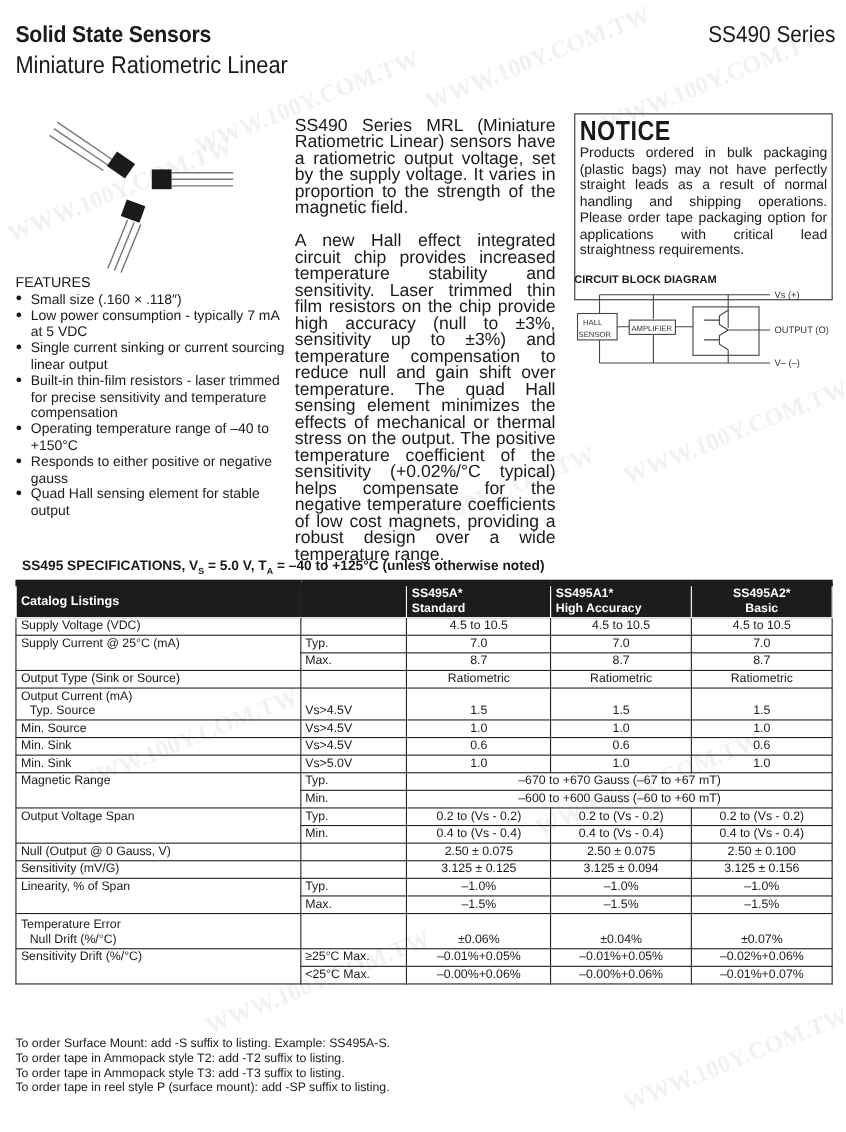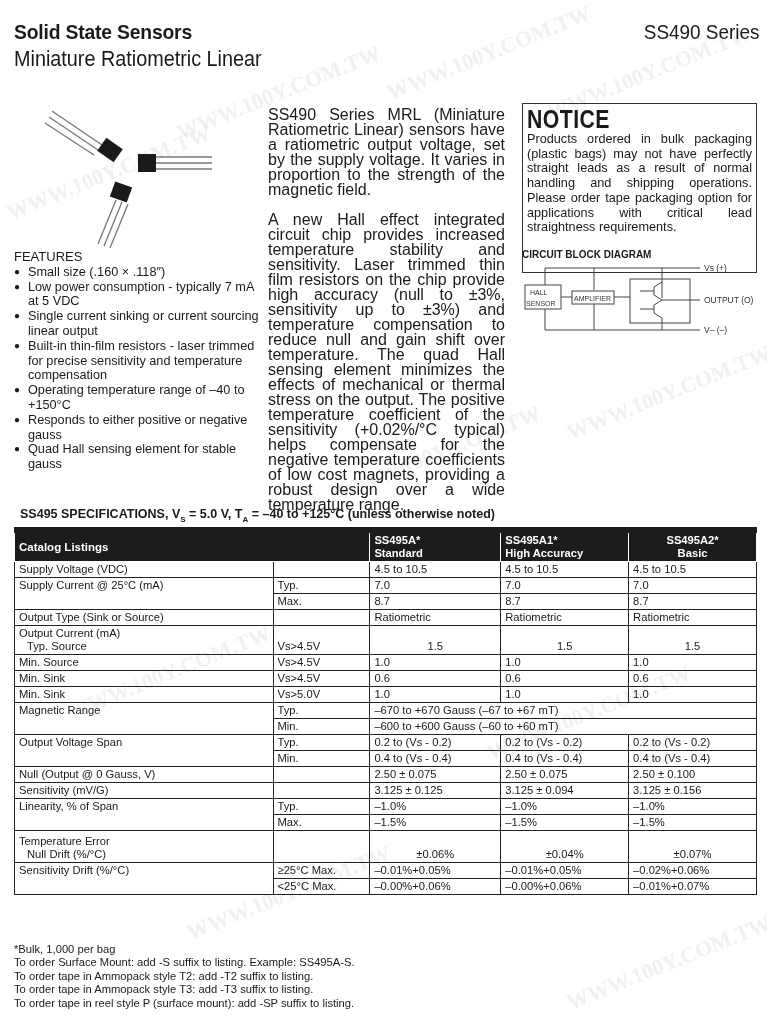--- a/index.html
+++ b/index.html
@@ -35,21 +35,21 @@
   table.spec { position: absolute; left: 14px; top: 527px; width: 743px; border-collapse: collapse; font-size: 11.2px; }
   table.spec td { border: 1px solid #222; padding: 1px 4px; vertical-align: top; line-height: 13px; }
   table.spec thead td { background: #1c1c1c; color: #fff; font-weight: bold; border-color: #fff; border-top: 6px solid #1c1c1c; vertical-align: bottom; }
   table.spec thead td.hdr-label { vertical-align: middle; font-size: 11.5px; border-right-color: #1c1c1c; }
   table.spec thead td.hdr-blank { border-left-color: #1c1c1c; }
   .c1 { width: 259px; }
   .c2 { width: 97px; }
   .c3 { width: 131px; margin-left: 45px; }
   .c4 { width: 128px; }
   .c5 { width: 128px; text-align: center; }
-  td.v { text-align: left; }
+  td.v { text-align: center; }
   td.vb { text-align: center; vertical-align: bottom !important; }
   .ind { padding-left: 8px; }
   .hdr-cell-name { display: block; }
   .hdr-cell-sub { display: block; }
 
   .notes { left: 14px; top: 943px; font-size: 11.2px; line-height: 13.4px; }
 
   .wm { position: absolute; color: rgba(180,180,180,0.18); font-family: "Liberation Serif", serif; font-weight: bold; font-size: 22px; transform: rotate(-22deg); white-space: nowrap; pointer-events: none; }
 </style>
 </head>
@@ -96,21 +96,21 @@
 
 <div class="abs features">
   <h3>FEATURES</h3>
   <ul>
     <li>Small size (.160 × .118″)</li>
     <li>Low power consumption - typically 7 mA at 5 VDC</li>
     <li>Single current sinking or current sourcing linear output</li>
     <li>Built-in thin-film resistors - laser trimmed for precise sensitivity and temperature compensation</li>
     <li>Operating temperature range of –40 to +150°C</li>
     <li>Responds to either positive or negative gauss</li>
-    <li>Quad Hall sensing element for stable gauss</li>
+    <li>Quad Hall sensing element for stable output</li>
   </ul>
 </div>
 
 <div class="abs desc">
   <p>SS490 Series MRL (Miniature Ratiometric Linear) sensors have a ratiometric output voltage, set by the supply voltage. It varies in proportion to the strength of the magnetic field.</p>
   <p>A new Hall effect integrated circuit chip provides increased temperature stability and sensitivity. Laser trimmed thin film resistors on the chip provide high accuracy (null to ±3%, sensitivity up to ±3%) and temperature compensation to reduce null and gain shift over temperature. The quad Hall sensing element minimizes the effects of mechanical or thermal stress on the output. The positive temperature coefficient of the sensitivity (+0.02%/°C typical) helps compensate for the negative temperature coefficients of low cost magnets, providing a robust design over a wide temperature range.</p>
 </div>
 
 <div class="abs notice">
   <h2>NOTICE</h2>
@@ -310,18 +310,17 @@
     <tr>
       <td>&lt;25°C Max.</td>
       <td class="v">–0.00%+0.06%</td>
       <td class="v">–0.00%+0.06%</td>
       <td class="v">–0.01%+0.07%</td>
     </tr>
   </tbody>
 </table>
 
 <div class="abs notes">
-  <div>*Bulk, 1,000 per bag</div>
   <div>To order Surface Mount: add -S suffix to listing. Example: SS495A-S.</div>
   <div>To order tape in Ammopack style T2: add -T2 suffix to listing.</div>
   <div>To order tape in Ammopack style T3: add -T3 suffix to listing.</div>
   <div>To order tape in reel style P (surface mount): add -SP suffix to listing.</div>
 </div>
 
 </body></html>

